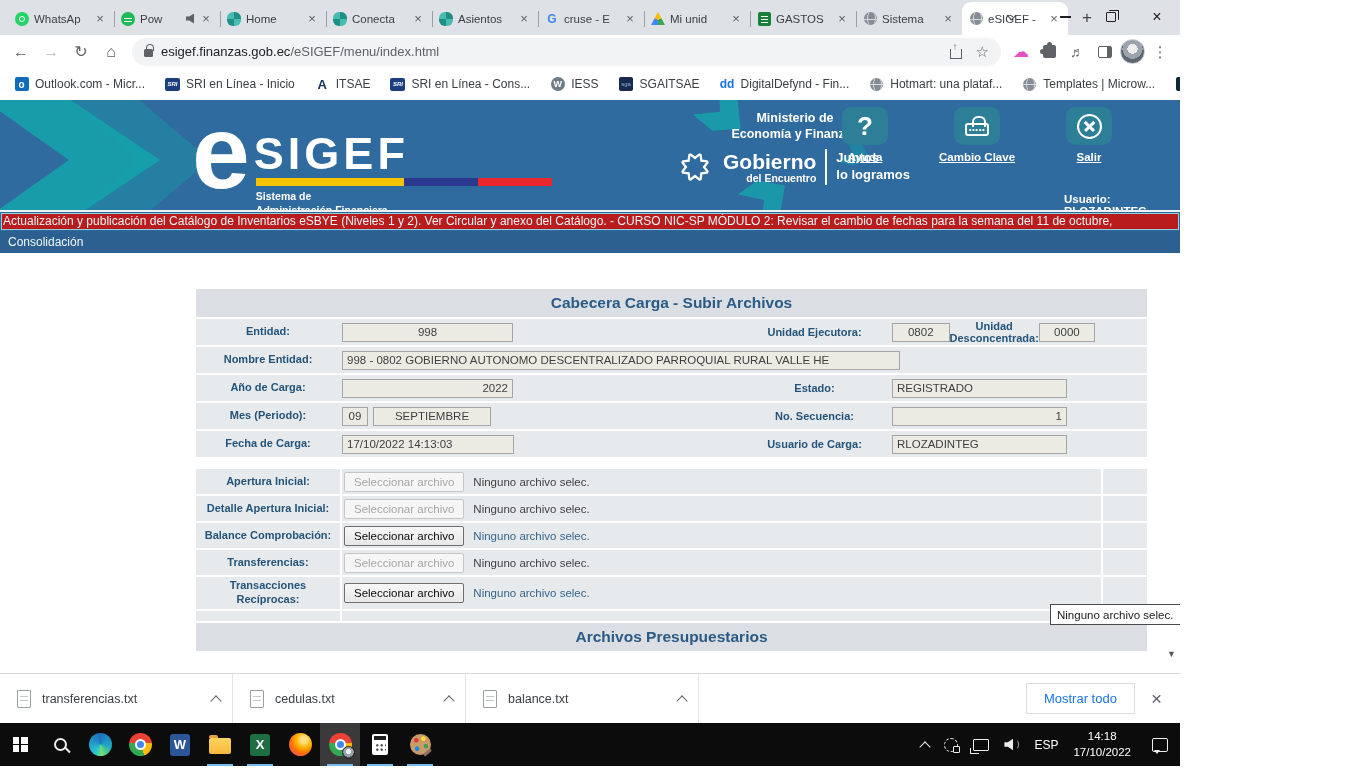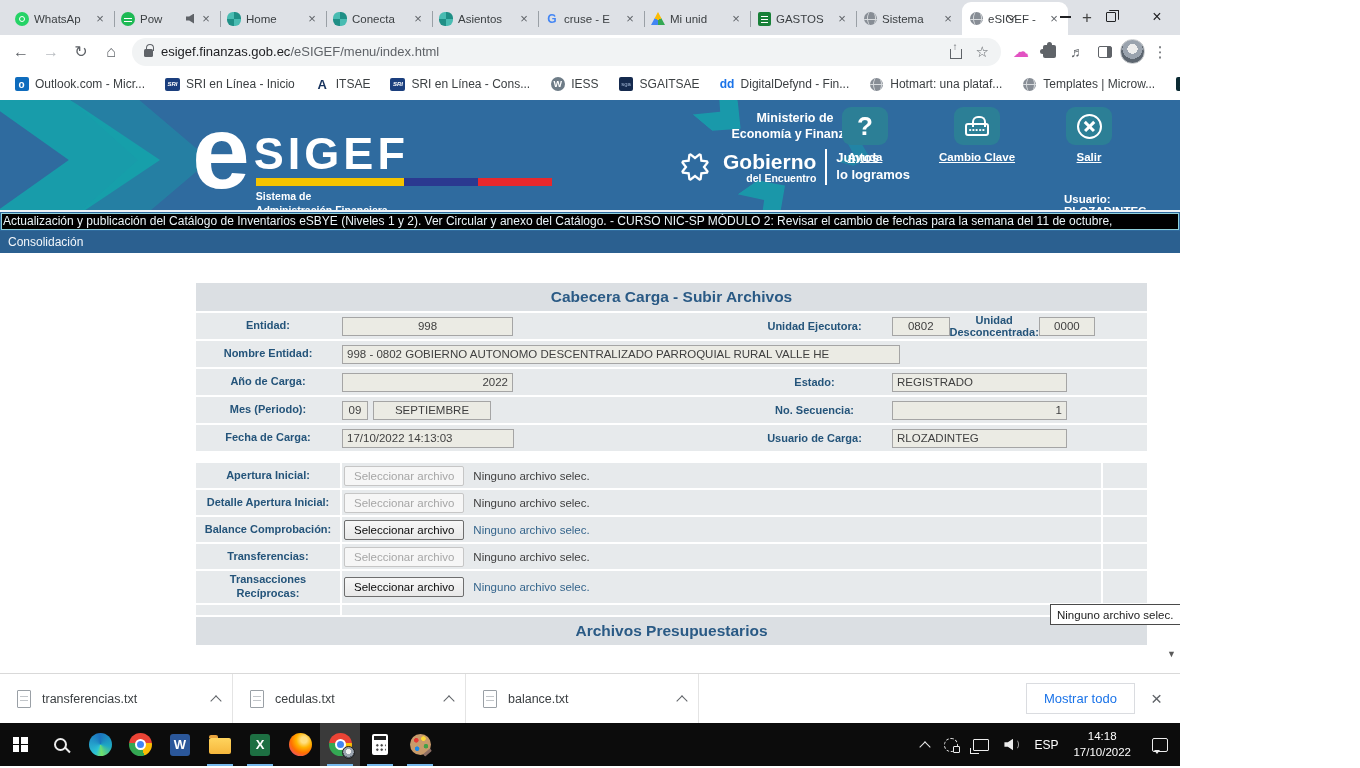--- a/index.html
+++ b/index.html
@@ -114,26 +114,26 @@
   .ic-q::before{content:'?'}
   .ic-x{width:25px;height:25px;border:2px solid #fff;border-radius:50%;position:relative}
   .ic-x::before,.ic-x::after{content:'';position:absolute;left:4px;top:9.5px;width:13px;height:2.5px;background:#fff}
   .ic-x::before{transform:rotate(45deg)}
   .ic-x::after{transform:rotate(-45deg)}
   .hdr-user{position:absolute;left:1064px;top:93px;color:#fff;font-size:11.5px;font-weight:bold}
   .hdr-env{position:absolute;left:1233px;top:93px;color:#fff;font-size:11.5px;font-weight:bold}
 
   
   .ticker-band{height:19px;background:#2F6B9F;padding:1px 1px 0 1px}
-  .ticker-box{height:17px;background:#000000;border:1px solid #8FD0DB;color:#EAF4F8;font-size:12px;line-height:14px;overflow:hidden;white-space:nowrap;padding:0 1px}
+  .ticker-box{height:17px;background:#b91c1c;border:1px solid #8FD0DB;color:#EAF4F8;font-size:12px;line-height:14px;overflow:hidden;white-space:nowrap;padding:0 1px}
   .menubar{height:22px;background:#2B6090;color:#F2F6FA;font-size:12px;display:flex;align-items:center;padding:0 8px}
 
   
   .content{position:relative;height:420px;background:#fff;overflow:hidden}
-  .form{position:absolute;left:196px;top:30px;width:951px;display:flex;flex-direction:column;gap:2px}
+  .form{position:absolute;left:196px;top:36px;width:951px;display:flex;flex-direction:column;gap:2px}
   .title-row{background:#DBDFE3;height:28px;display:flex;align-items:center;justify-content:center;font-size:15.5px;font-weight:bold;color:#2A5A85}
   .row{background:#E7EAEC;min-height:26px;display:flex;align-items:center}
   .frow{background:transparent;display:flex;gap:2px;align-items:stretch}
   .frow .fl{width:144px;flex:none;background:#E7EAEC;display:flex;align-items:center;justify-content:center;text-align:center}
   .frow .fm{flex:1;background:#E7EAEC;display:flex;align-items:center;padding-left:2px}
   .frow .fe{width:44px;flex:none;background:#E7EAEC}
   .lblcell{width:144px;flex:none;text-align:center;color:#24547A;font-weight:bold;font-size:11px;line-height:1.25;white-space:pre-line}
   .lbl2{width:155px;flex:none;text-align:center;color:#24547A;font-weight:bold;font-size:11px}
   .lbl3{flex:1;text-align:center;color:#24547A;font-weight:bold;font-size:11px}
   .inp{height:19px;background:#EBEBE4;border:1px solid #A5A5A5;color:#3F3F3F;font-size:11.5px;padding:0 4px;display:flex;align-items:center;white-space:nowrap;overflow:hidden}

